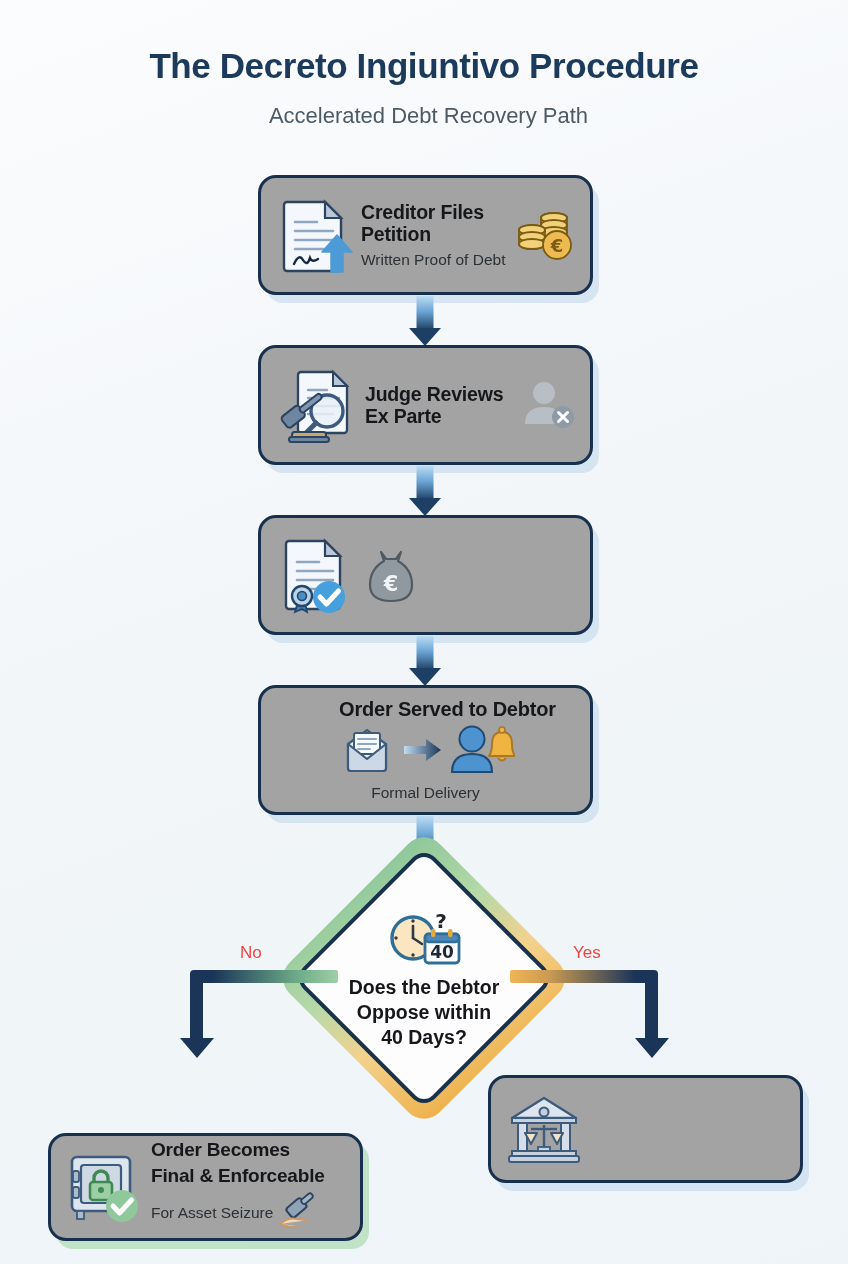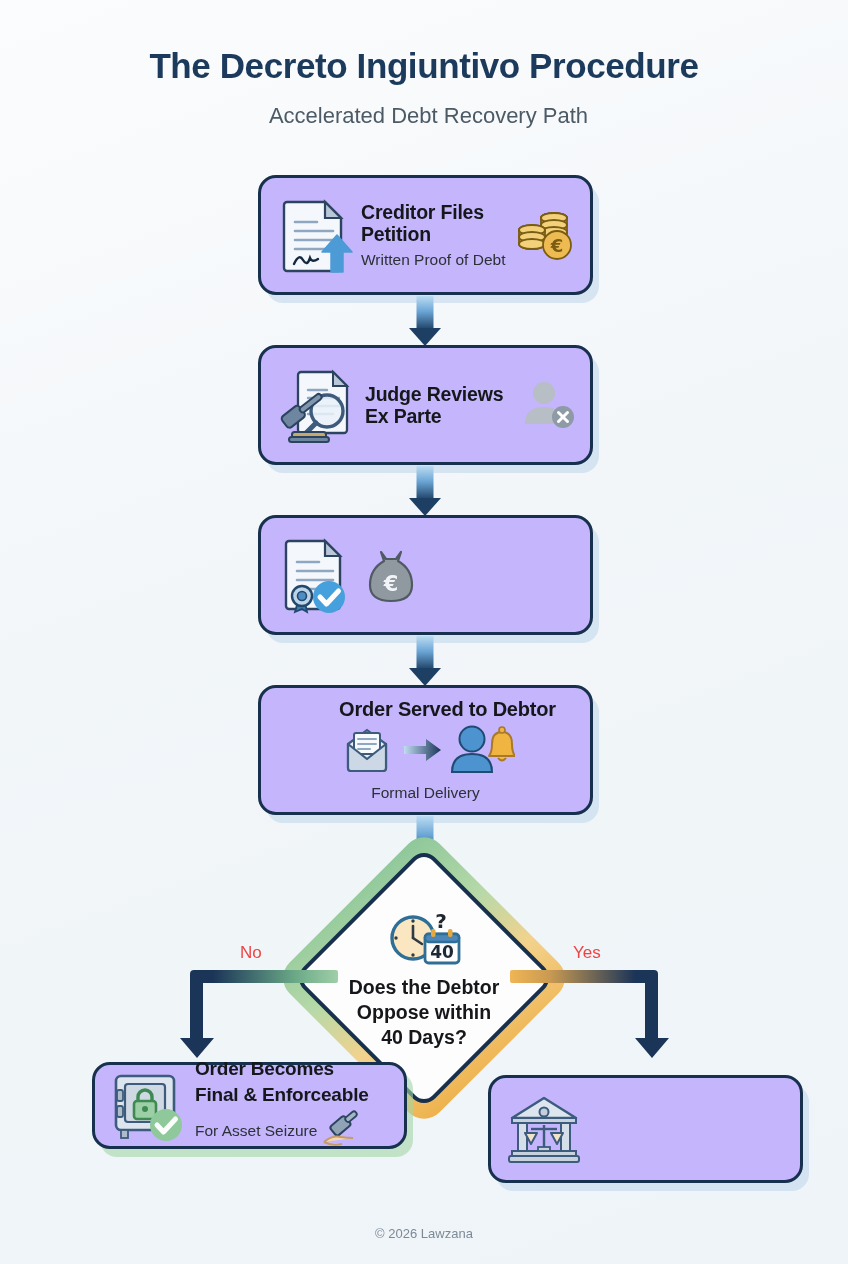--- a/index.html
+++ b/index.html
@@ -21,21 +21,21 @@
     position: absolute; left: 0; top: 103px; width: 848px;
     text-align: center; font-size: 22px; color: #4c5a66; padding-left: 9px;
   }
   .footer {
     position: absolute; left: 0; top: 1226px; width: 848px;
     text-align: center; font-size: 13px; color: #7c8a96;
   }
 
   
   .node {
-    position: absolute; background: #c4b5fd;
+    position: absolute; background: #a3a3a3;
     border: 3px solid #17304d; border-radius: 18px;
     display: flex; align-items: center;
   }
   .node.shadow-blue { box-shadow: 7px 9px 0 -1px rgba(189,214,235,.55); }
   .node.shadow-green { box-shadow: 7px 9px 0 -1px rgba(163,214,168,.60); }
 
   .node-inner { display: flex; align-items: center; width: 100%; padding: 0 14px; gap: 8px; }
   .icon-left { flex: 0 0 auto; display: flex; align-items: center; justify-content: center; }
   .txt-col { flex: 1 1 auto; display: flex; flex-direction: column; gap: 6px; }
   .n-title { font-size: 19.5px; font-weight: bold; color: #15171a; line-height: 1.14; letter-spacing: -0.2px; }
@@ -306,21 +306,21 @@
   </div>
 
   <div class="branch-label" style="left:573px; top:943px;">Yes</div>
   <div class="elbow" style="left:510px; top:970px; width:150px; height:100px;">
     <div class="ehoriz" style="left:0; top:0; width:142px;
         background:linear-gradient(to right, #f0b555 0%, #c99a52 28%, #1b3558 88%);"></div>
     <div class="evert" style="left:135px; top:0; height:72px; border-radius:0 4px 0 0;"></div>
     <div class="ehead" style="left:124.5px; top:68px;"></div>
   </div>
 
-  <div class="node shadow-green" style="left:48px; top:1062px; width:315px; height:87px;margin-left:44px;">
+  <div class="node shadow-green" style="left:48px; top:1133px; width:315px; height:108px;">
     <div class="node-inner" style="padding:0 12px;">
       <div class="icon-left">
         <svg width="80" height="76" viewBox="0 0 80 76">
           <rect x="9" y="8" width="58" height="54" rx="5" fill="#dde5ee" stroke="#3d5b7d" stroke-width="2.6"></rect>
           <rect x="18" y="16" width="40" height="38" rx="3" fill="#cfd9e4" stroke="#3d5b7d" stroke-width="2.2"></rect>
           <rect x="10" y="22" width="6" height="11" rx="2" fill="#aebbc9" stroke="#3d5b7d" stroke-width="1.8"></rect>
           <rect x="10" y="38" width="6" height="11" rx="2" fill="#aebbc9" stroke="#3d5b7d" stroke-width="1.8"></rect>
           <rect x="14" y="62" width="7" height="8" fill="#aebbc9" stroke="#3d5b7d" stroke-width="1.8"></rect>
           <rect x="55" y="62" width="7" height="8" fill="#aebbc9" stroke="#3d5b7d" stroke-width="1.8"></rect>
           <path d="M31 34 v-5 a7 7 0 0 1 14 0 v5" fill="none" stroke="#3f8a52" stroke-width="3.4"></path>
@@ -366,14 +366,13 @@
           <line x1="39" y1="32" x2="39" y2="56" stroke="#3d5b7d" stroke-width="2.4"></line>
           <line x1="26" y1="36" x2="52" y2="36" stroke="#3d5b7d" stroke-width="2.4"></line>
           <path d="M20 40 h12 l-6 11 z" fill="#f0e3c8" stroke="#3d5b7d" stroke-width="2" stroke-linejoin="round"></path>
           <path d="M46 40 h12 l-6 11 z" fill="#f0e3c8" stroke="#3d5b7d" stroke-width="2" stroke-linejoin="round"></path>
           <rect x="33" y="54" width="12" height="4" fill="#c7d2de" stroke="#3d5b7d" stroke-width="1.8"></rect>
         </svg>
       </div>
     </div>
   </div>
 
-  <div class="footer">© 2026 Lawzana</div>
 </div>
 
 </body></html>

